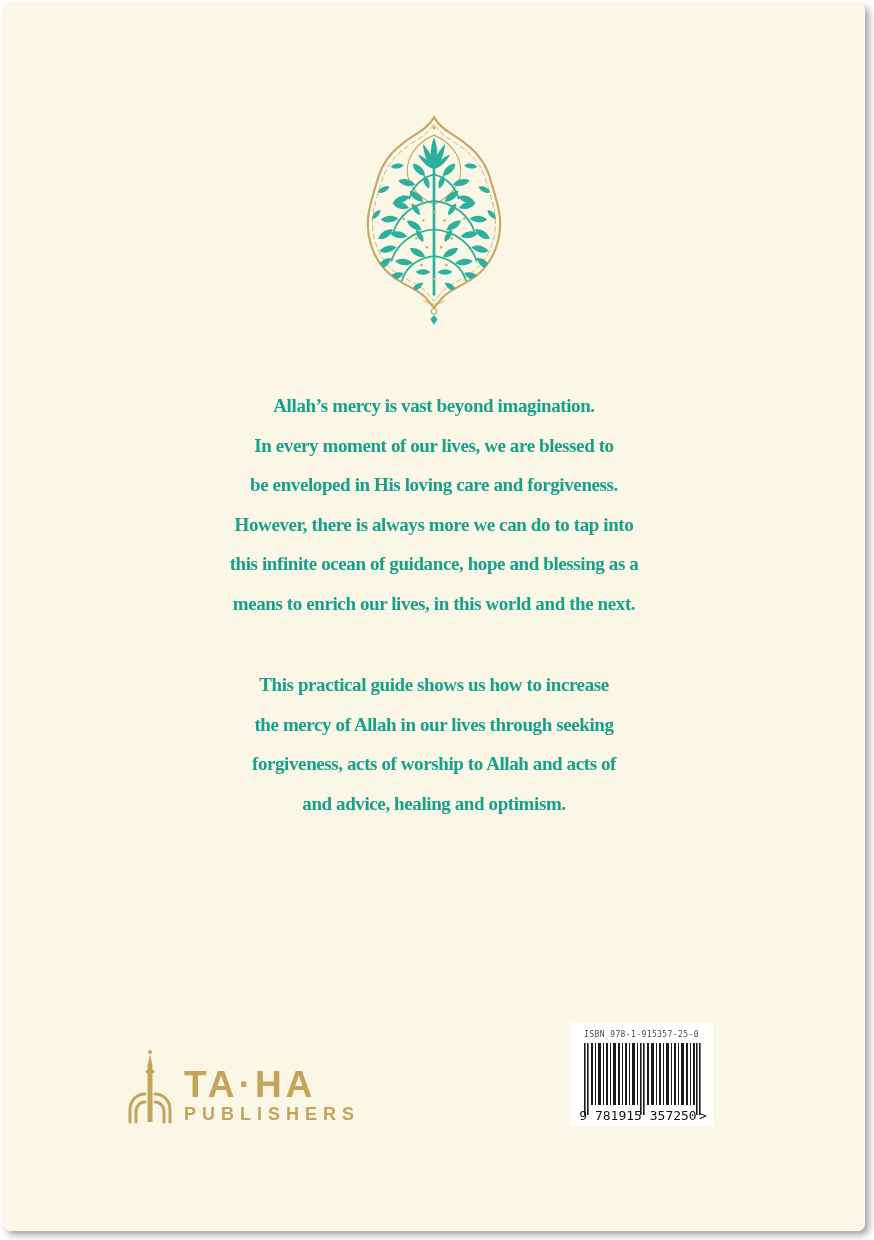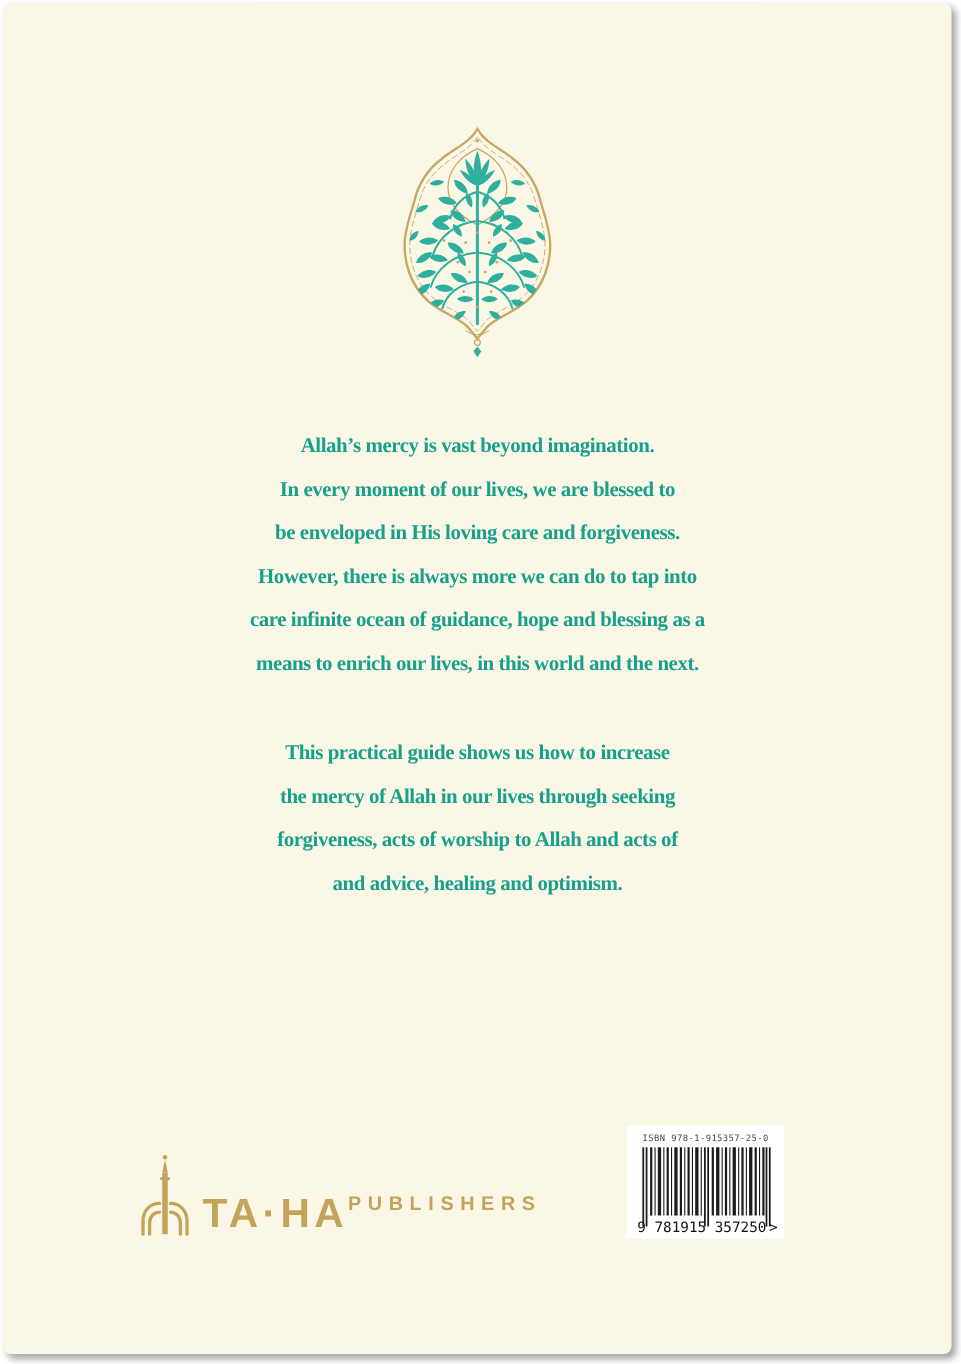--- a/index.html
+++ b/index.html
@@ -21,21 +21,21 @@
     font-size:19px;line-height:39.5px;letter-spacing:-0.4px;
   }
   .blurb p{margin:0;}
   .blurb p + p{margin-top:42px;}
   .blurb .line{display:block;}
   .publisher{
     position:absolute;left:123px;top:1045px;display:flex;align-items:flex-end;gap:10px;
     color:#C3A45A;
   }
   .publisher .mark{display:block;width:48px;height:76px;}
-  .wordmark{display:flex;flex-direction:row;padding-bottom:2px;}
+  .wordmark{display:flex;flex-direction:column;padding-bottom:2px;}
   .taha{
     font-family:"Liberation Sans", sans-serif;font-weight:bold;
     font-size:37px;line-height:38px;letter-spacing:4px;
   }
   .subs{
     font-family:"Liberation Sans", sans-serif;font-weight:bold;
     font-size:18px;line-height:16px;letter-spacing:6px;margin-top:2px;
   }
   .barcode{
     position:absolute;left:567px;top:1020px;width:143px;height:103px;
@@ -140,21 +140,21 @@
         <path d="M88,212 q12,8 24,0" fill="none" stroke="#C8A763" stroke-width="1"></path>
       </svg>
     </div>
 
     <div class="blurb">
       <p>
         <span class="line">Allah’s mercy is vast beyond imagination.</span>
         <span class="line">In every moment of our lives, we are blessed to</span>
         <span class="line">be enveloped in His loving care and forgiveness.</span>
         <span class="line">However, there is always more we can do to tap into</span>
-        <span class="line">care infinite ocean of guidance, hope and blessing as a</span>
+        <span class="line">this infinite ocean of guidance, hope and blessing as a</span>
         <span class="line">means to enrich our lives, in this world and the next.</span>
       </p>
       <p>
         <span class="line">This practical guide shows us how to increase</span>
         <span class="line">the mercy of Allah in our lives through seeking</span>
         <span class="line">forgiveness, acts of worship to Allah and acts of</span>
         <span class="line">and advice, healing and optimism.</span>
       </p>
     </div>
 

